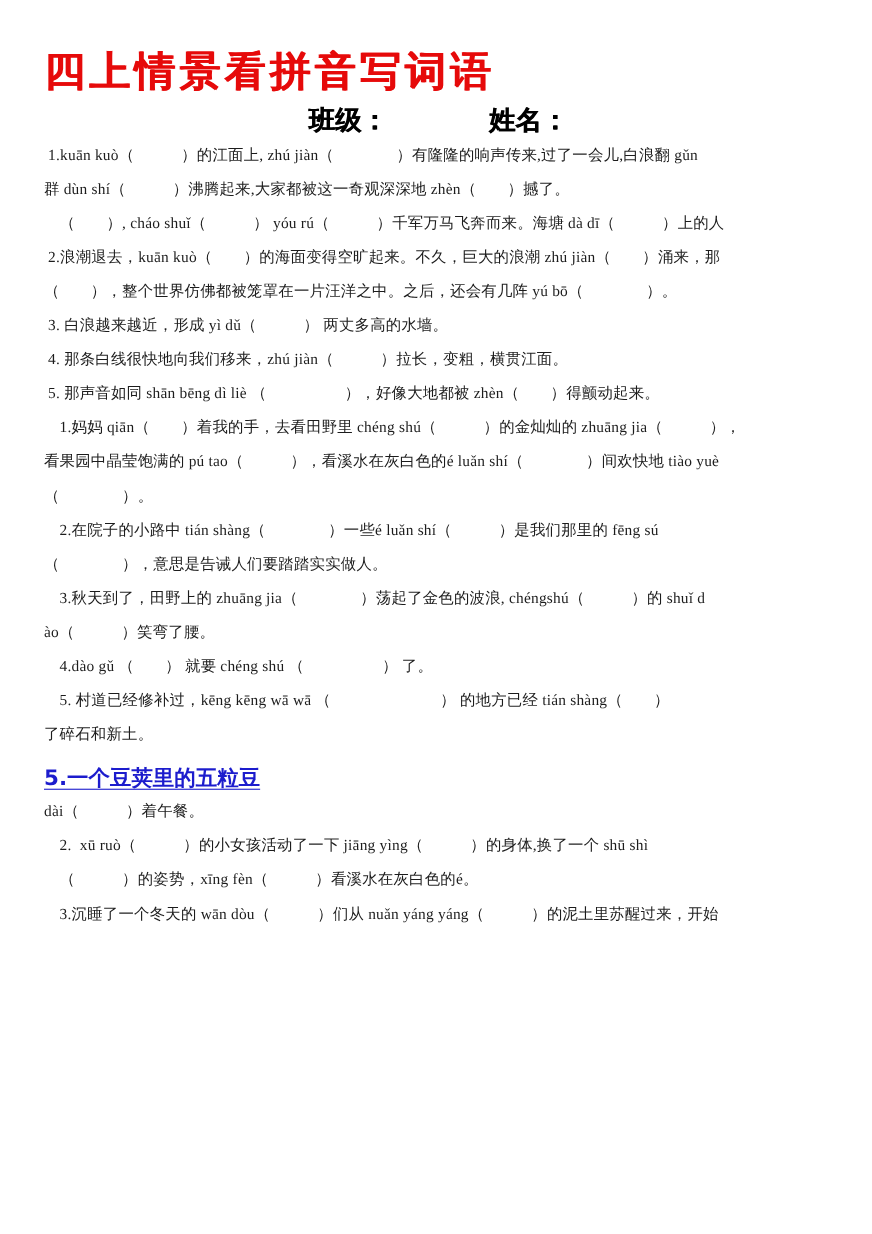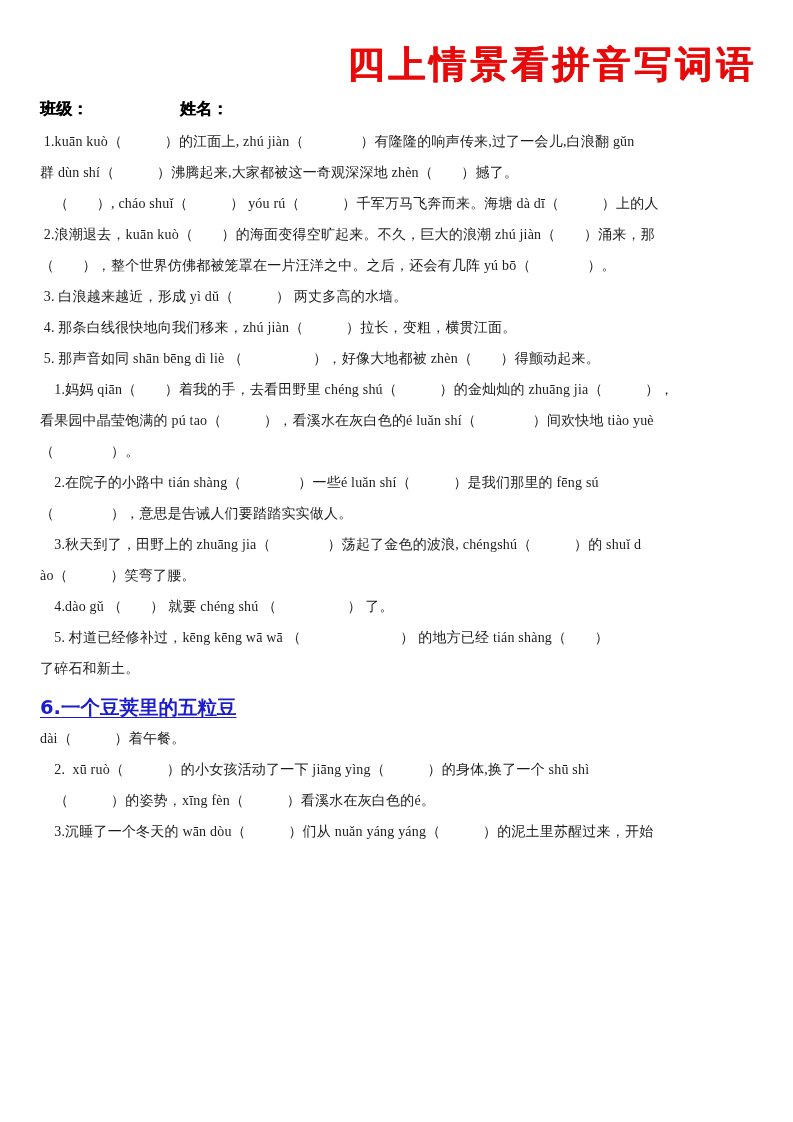--- a/index.html
+++ b/index.html
@@ -5,33 +5,34 @@
   html,body { margin:0; padding:0; }
   body {
     width:793px; height:1122px;
     background:#ffffff;
     color:#1c1c1c;
     font-family:"Liberation Serif","DejaVu Serif",serif;
     overflow:hidden;
   }
   .page { box-sizing:border-box; width:793px; height:1122px; padding:42px 36px 0 40px; }
   .title {
-    text-align:right;
+    text-align:left;
     font-family:"DejaVu Sans","Liberation Sans",sans-serif;
     font-weight:900;
     font-size:37px;
     line-height:46px;
     letter-spacing:4px;
     color:#e60a0a;
     text-shadow:1px 0 0 #e60a0a;
   }
   .subtitle {
+    text-align:center;
     font-family:"DejaVu Sans","Liberation Sans",sans-serif;
     font-weight:900;
-    font-size:16px;
+    font-size:24px;
     line-height:34px;
     margin-top:4px;
     color:#000;
     text-shadow:0.6px 0 0 #000;
   }
   .subtitle .gap { display:inline-block; width:92px; }
   .heading {
     font-family:"DejaVu Sans","Liberation Sans",sans-serif;
     font-weight:bold;
     font-size:19.5px;
@@ -74,21 +75,21 @@
     <div class="line">　2.在院子的小路中 tián shàng（　　　　）一些é luǎn shí（　　　）是我们那里的 fēng sú</div>
     <div class="line">（　　　　），意思是告诫人们要踏踏实实做人。</div>
     <div class="line">　3.秋天到了，田野上的 zhuāng jia（　　　　）荡起了金色的波浪, chéngshú（　　　）的 shuǐ d</div>
     <div class="line">ào（　　　）笑弯了腰。</div>
     <div class="line">　4.dào gǔ （　　） 就要 chéng shú （　　　　　） 了。</div>
     <div class="line">　5. 村道已经修补过，kēng kēng wā wā （　　　　　　　） 的地方已经 tián shàng（　　）</div>
     <div class="line">了碎石和新土。</div>
   </div>
 
   <div>
-    <div class="heading u">6.一个豆荚里的五粒豆</div>
+    <div class="heading u">5.一个豆荚里的五粒豆</div>
     <div class="line">dài（　　　）着午餐。</div>
     <div class="line">　2.  xū ruò（　　　）的小女孩活动了一下 jiāng yìng（　　　）的身体,换了一个 shū shì</div>
     <div class="line">　（　　　）的姿势，xīng fèn（　　　）看溪水在灰白色的é。</div>
     <div class="line">　3.沉睡了一个冬天的 wān dòu（　　　）们从 nuǎn yáng yáng（　　　）的泥土里苏醒过来，开始</div>
 
   </div>
 
 </div>
 
 </body></html>

